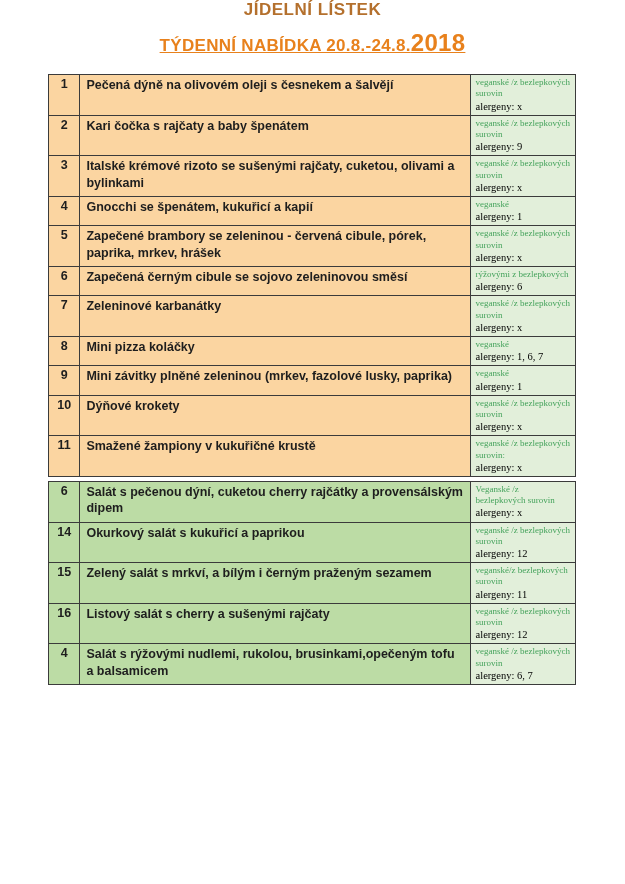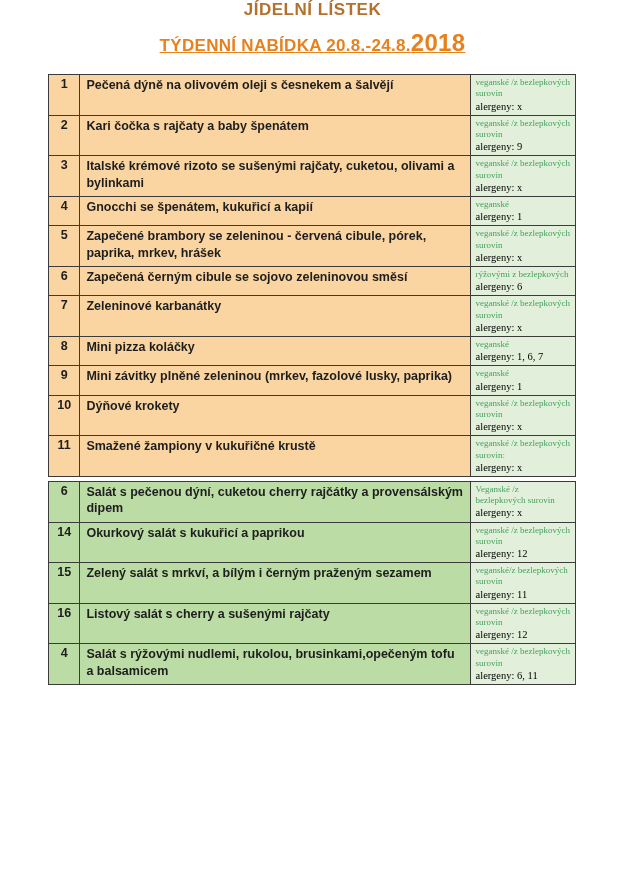--- a/index.html
+++ b/index.html
@@ -235,19 +235,19 @@
         <td class="info">
             <span class="diet">veganské /z bezlepkových surovin</span>
             <span class="alerg">alergeny: 12</span>
           </td>
       </tr>
       <tr>
         <td class="num">4</td>
         <td class="item">Salát s rýžovými nudlemi, rukolou, brusinkami,opečeným tofu a balsamicem</td>
         <td class="info">
             <span class="diet">veganské /z bezlepkových surovin</span>
-            <span class="alerg">alergeny: 6, 11</span>
+            <span class="alerg">alergeny: 6, 7</span>
           </td>
       </tr>
     </tbody>
   </table>
 
 </div>
 
 </body></html>

